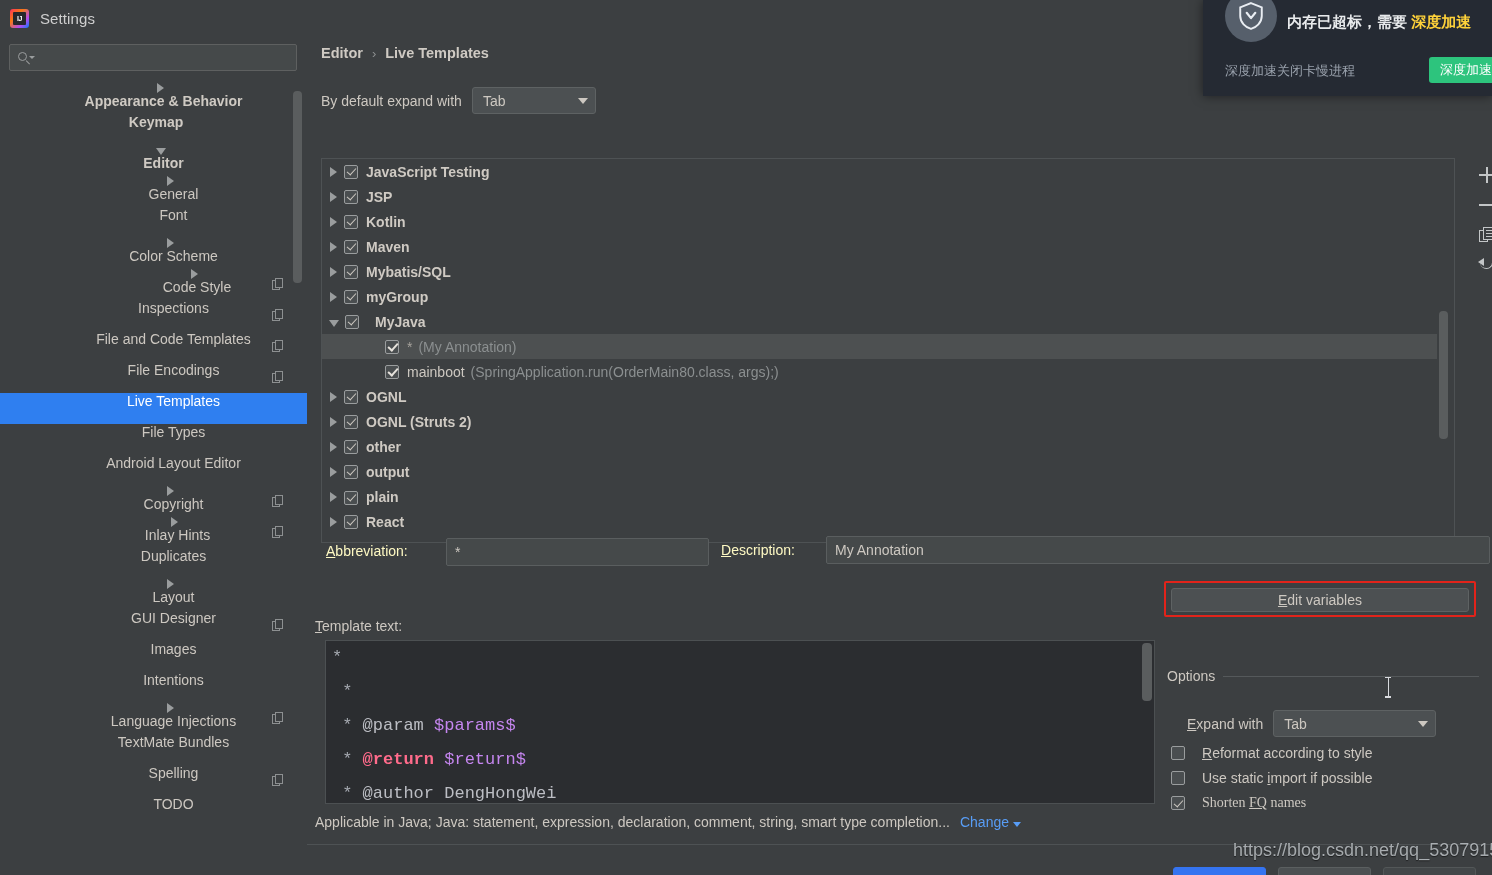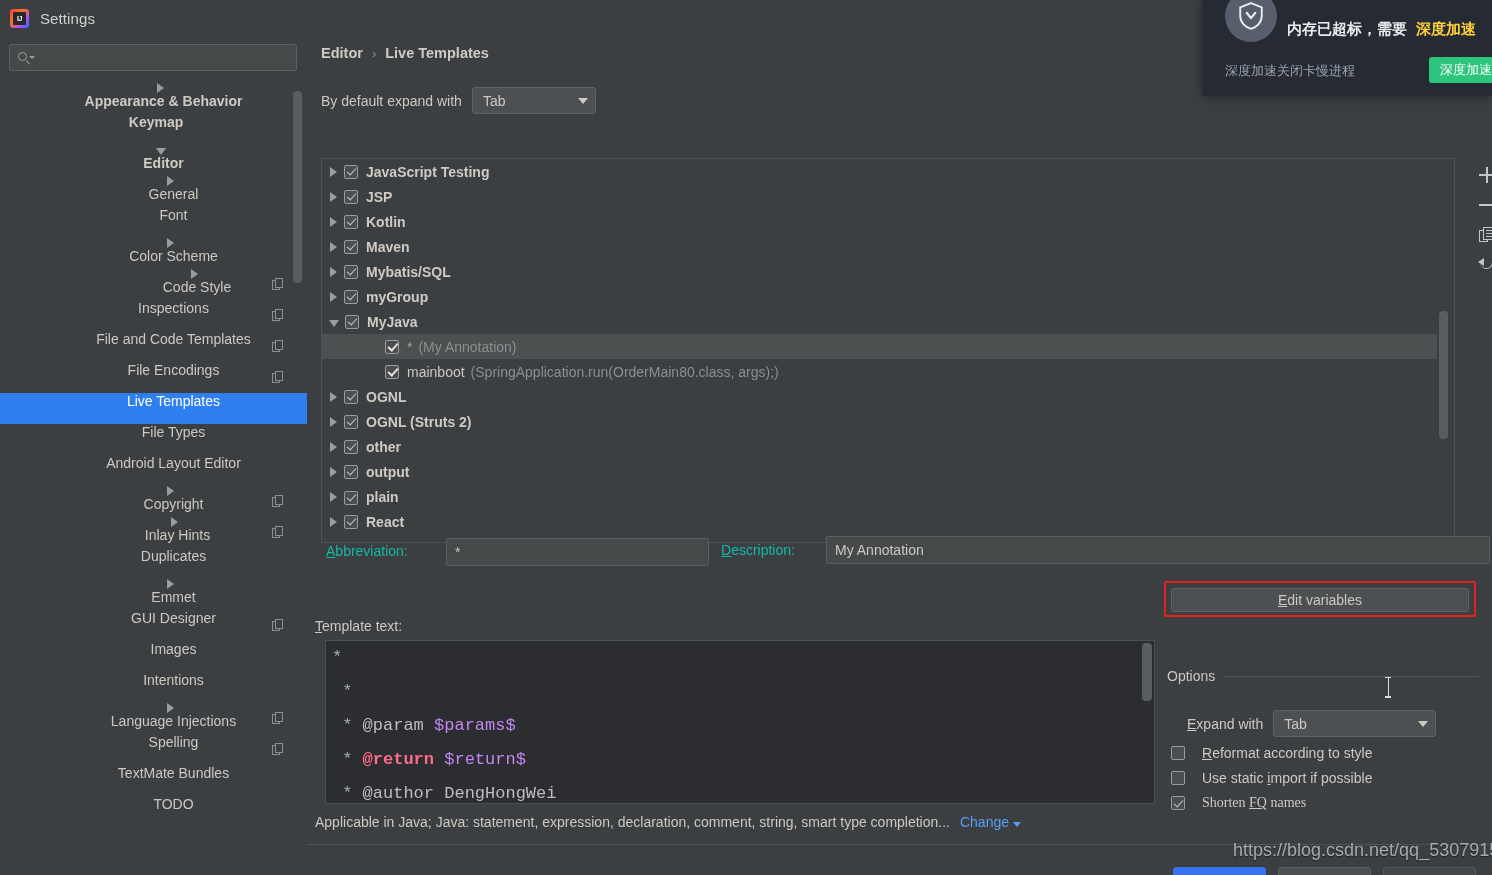--- a/index.html
+++ b/index.html
@@ -212,21 +212,21 @@
     border-radius: 0 0 8px 8px;
   }
   .ic-undo .tip {
     position: absolute; left: 0px; top: 1px; width: 0; height: 0;
     border-top: 4px solid transparent; border-bottom: 4px solid transparent;
     border-right: 6px solid #c3c6c7;
   }
 
   
   #field-row { position: absolute; left: 8px; top: 500px; width: 1175px; height: 32px; }
-  .fld-label { font-size: 14px; color: #14b8a6; }
+  .fld-label { font-size: 14px; color: #fef9c3; }
   .fld-label u { text-decoration: underline; }
   .txtfield {
     background: #45494a; border: 1px solid #5a5e5f; border-radius: 2px;
     height: 28px; color: #cdc8c1; font-size: 14px;
     display: flex; align-items: center; padding: 0 8px;
     font-family: "Liberation Sans", sans-serif;
   }
   #abbrev-label { position: absolute; left: 11px; top: 7px; }
   #abbrev-field { position: absolute; left: 131px; top: 2px; width: 263px; }
   #desc-label { position: absolute; left: 406px; top: 6px; }
@@ -327,23 +327,23 @@
     position: absolute; left: 1203px; top: 0px; width: 289px; height: 96px;
     background: #252a33; box-shadow: 0 0 10px rgba(0,0,0,.5);
   }
   #toast-shield {
     position: absolute; left: 22px; top: -10px; width: 52px; height: 52px;
     border-radius: 50%; background: #565f6b;
     display: flex; align-items: center; justify-content: center;
   }
   #toast-shield svg { width: 26px; height: 28px; }
   #toast-title {
-    position: absolute; left: 84px; top: 20px; width: 205px;
+    position: absolute; left: 84px; top: 13px; width: 205px;
     font-size: 15px; color: #e8eaec; font-weight: bold; white-space: nowrap;
-    font-family: Liberation Mono, monospace;
+    font-family: Liberation Sans, sans-serif;
   }
   #toast-title .hl { color: #ffd23a; }
   #toast-sub {
     position: absolute; left: 22px; top: 62px;
     font-size: 13px; color: #9aa2ad; white-space: nowrap;
     font-family: "DejaVu Sans", sans-serif;
   }
   #toast-btn {
     position: absolute; left: 226px; top: 57px; width: 74px; height: 26px;
     background: #2dc47d; color: #ffffff; font-size: 13px; border-radius: 3px;
@@ -456,21 +456,21 @@
             <span class="b1"></span>
             <span class="b2"></span>
           </span>
         </div>
         <div class="tnode" style="padding-left: 40px;">
           <span class="arrow none"></span>
           <span class="tlabel">Duplicates</span>
         </div>
         <div class="tnode" style="padding-left: 40px;">
           <span class="arrow "></span>
-          <span class="tlabel">Emmet</span>
+          <span class="tlabel">Layout</span>
         </div>
         <div class="tnode" style="padding-left: 40px;">
           <span class="arrow none"></span>
           <span class="tlabel">GUI Designer</span>
           <span class="copy-badge">
             <span class="b1"></span>
             <span class="b2"></span>
           </span>
         </div>
         <div class="tnode" style="padding-left: 40px;">
@@ -484,29 +484,29 @@
         <div class="tnode" style="padding-left: 40px;">
           <span class="arrow "></span>
           <span class="tlabel">Language Injections</span>
           <span class="copy-badge">
             <span class="b1"></span>
             <span class="b2"></span>
           </span>
         </div>
         <div class="tnode" style="padding-left: 40px;">
           <span class="arrow none"></span>
+          <span class="tlabel">TextMate Bundles</span>
+        </div>
+        <div class="tnode" style="padding-left: 40px;">
+          <span class="arrow none"></span>
           <span class="tlabel">Spelling</span>
           <span class="copy-badge">
             <span class="b1"></span>
             <span class="b2"></span>
           </span>
-        </div>
-        <div class="tnode" style="padding-left: 40px;">
-          <span class="arrow none"></span>
-          <span class="tlabel">TextMate Bundles</span>
         </div>
         <div class="tnode" style="padding-left: 40px;">
           <span class="arrow none"></span>
           <span class="tlabel">TODO</span>
         </div>
       </div>
     <div id="sidebar-scroll-track"></div>
     <div id="sidebar-scroll-thumb"></div>
 
   </div>
@@ -566,21 +566,21 @@
           </div>
           <div class="trow">
             <span class="arrow"></span>
             <span style="display: flex; align-items: center;">
               <span class="cbx checked"></span>
               <span class="grp-label">myGroup</span>
             </span>
           </div>
           <div class="trow">
             <span class="arrow down"></span>
-            <span style="display: flex; align-items: center;">
+            <span style="display: flex; align-items: center; gap: 8px;">
               <span class="cbx checked"></span>
               <span class="grp-label">MyJava</span>
             </span>
           </div>
           <div class="trow selected">
             <span class="arrow spacer"></span>
             <span class="indent-lv2" style="display: flex; align-items: center;">
               <span class="cbx checked strong"></span>
               <span class="itm-abbr dim">*</span>
               <span class="itm-desc">(My Annotation)</span>

